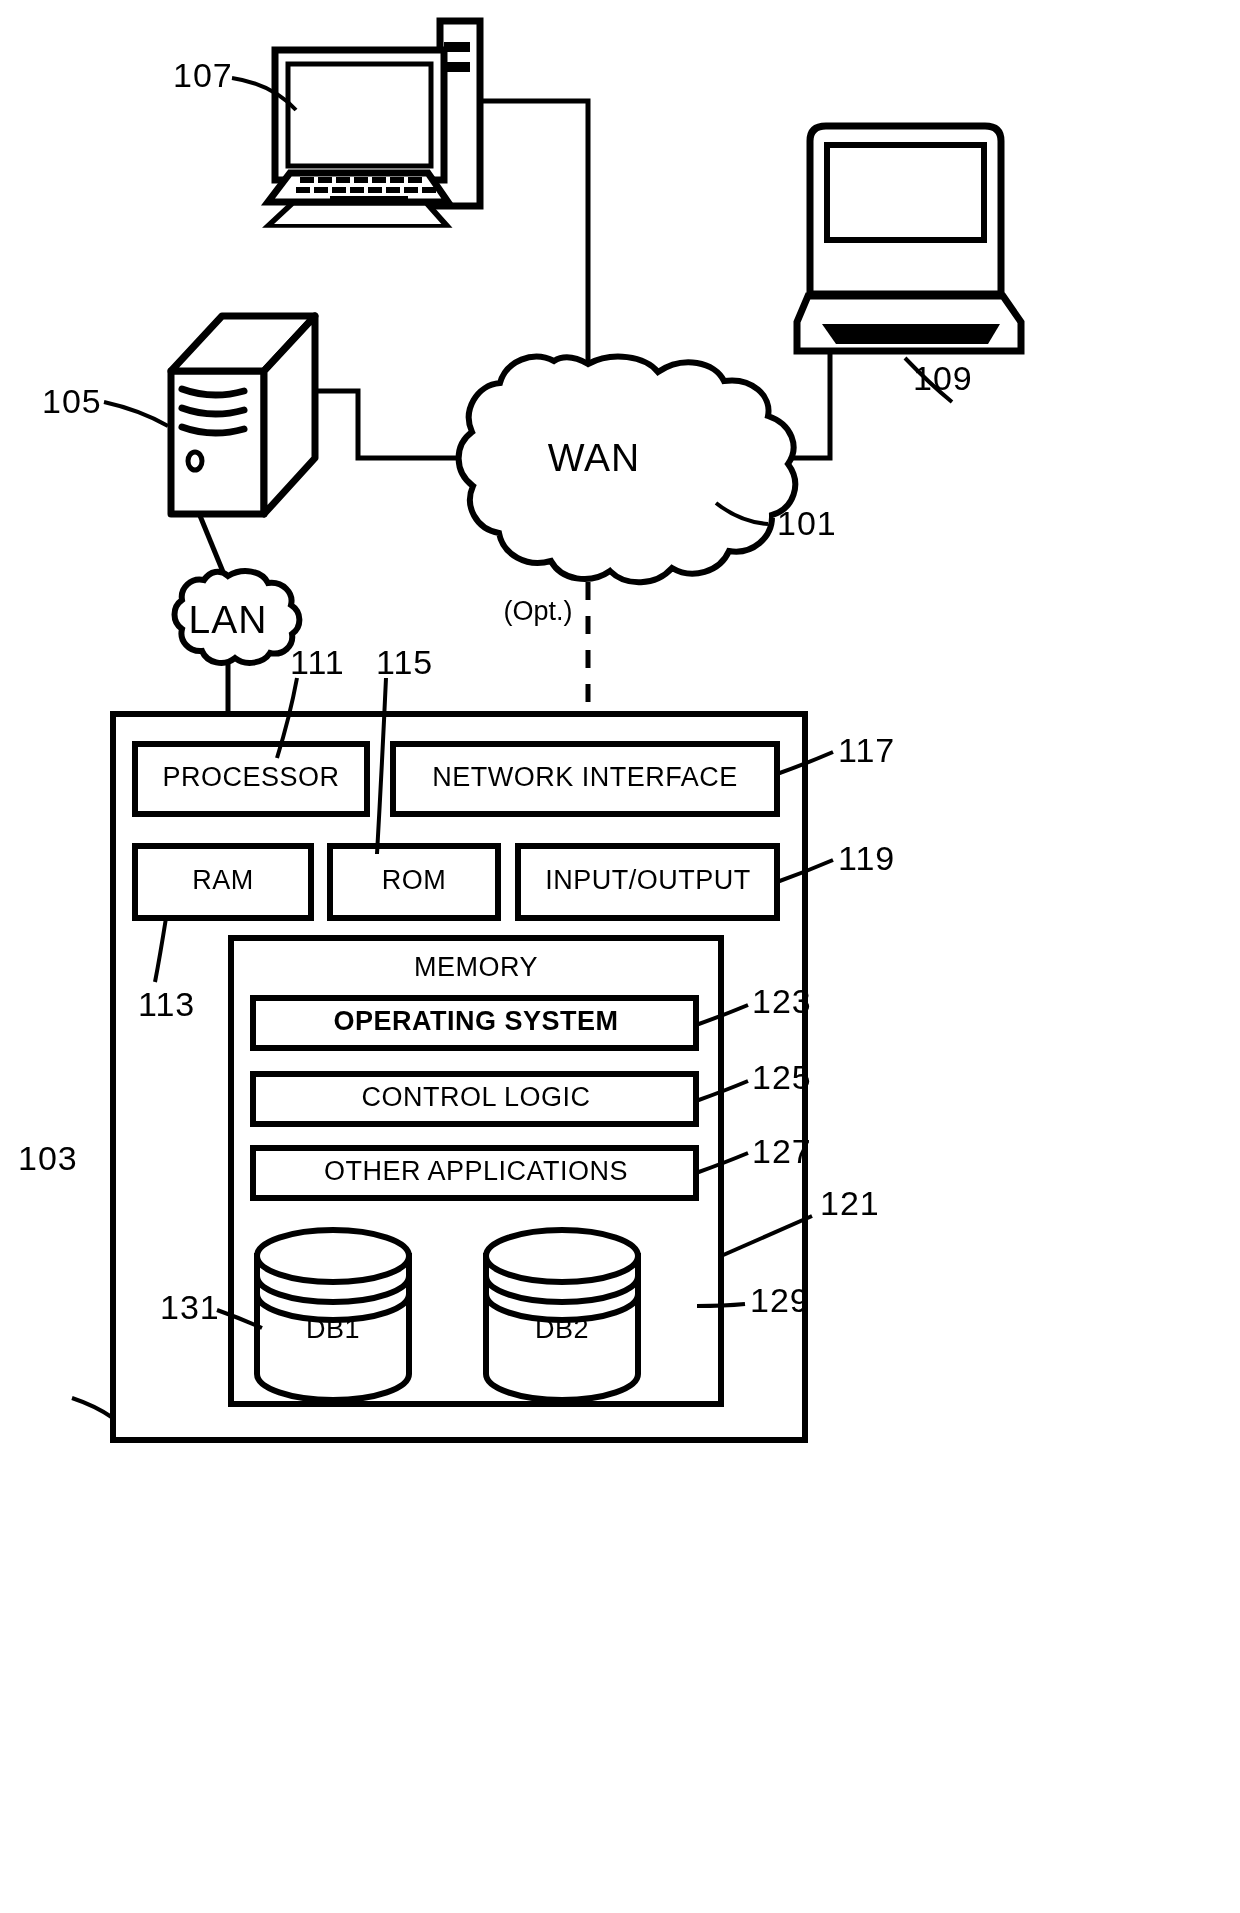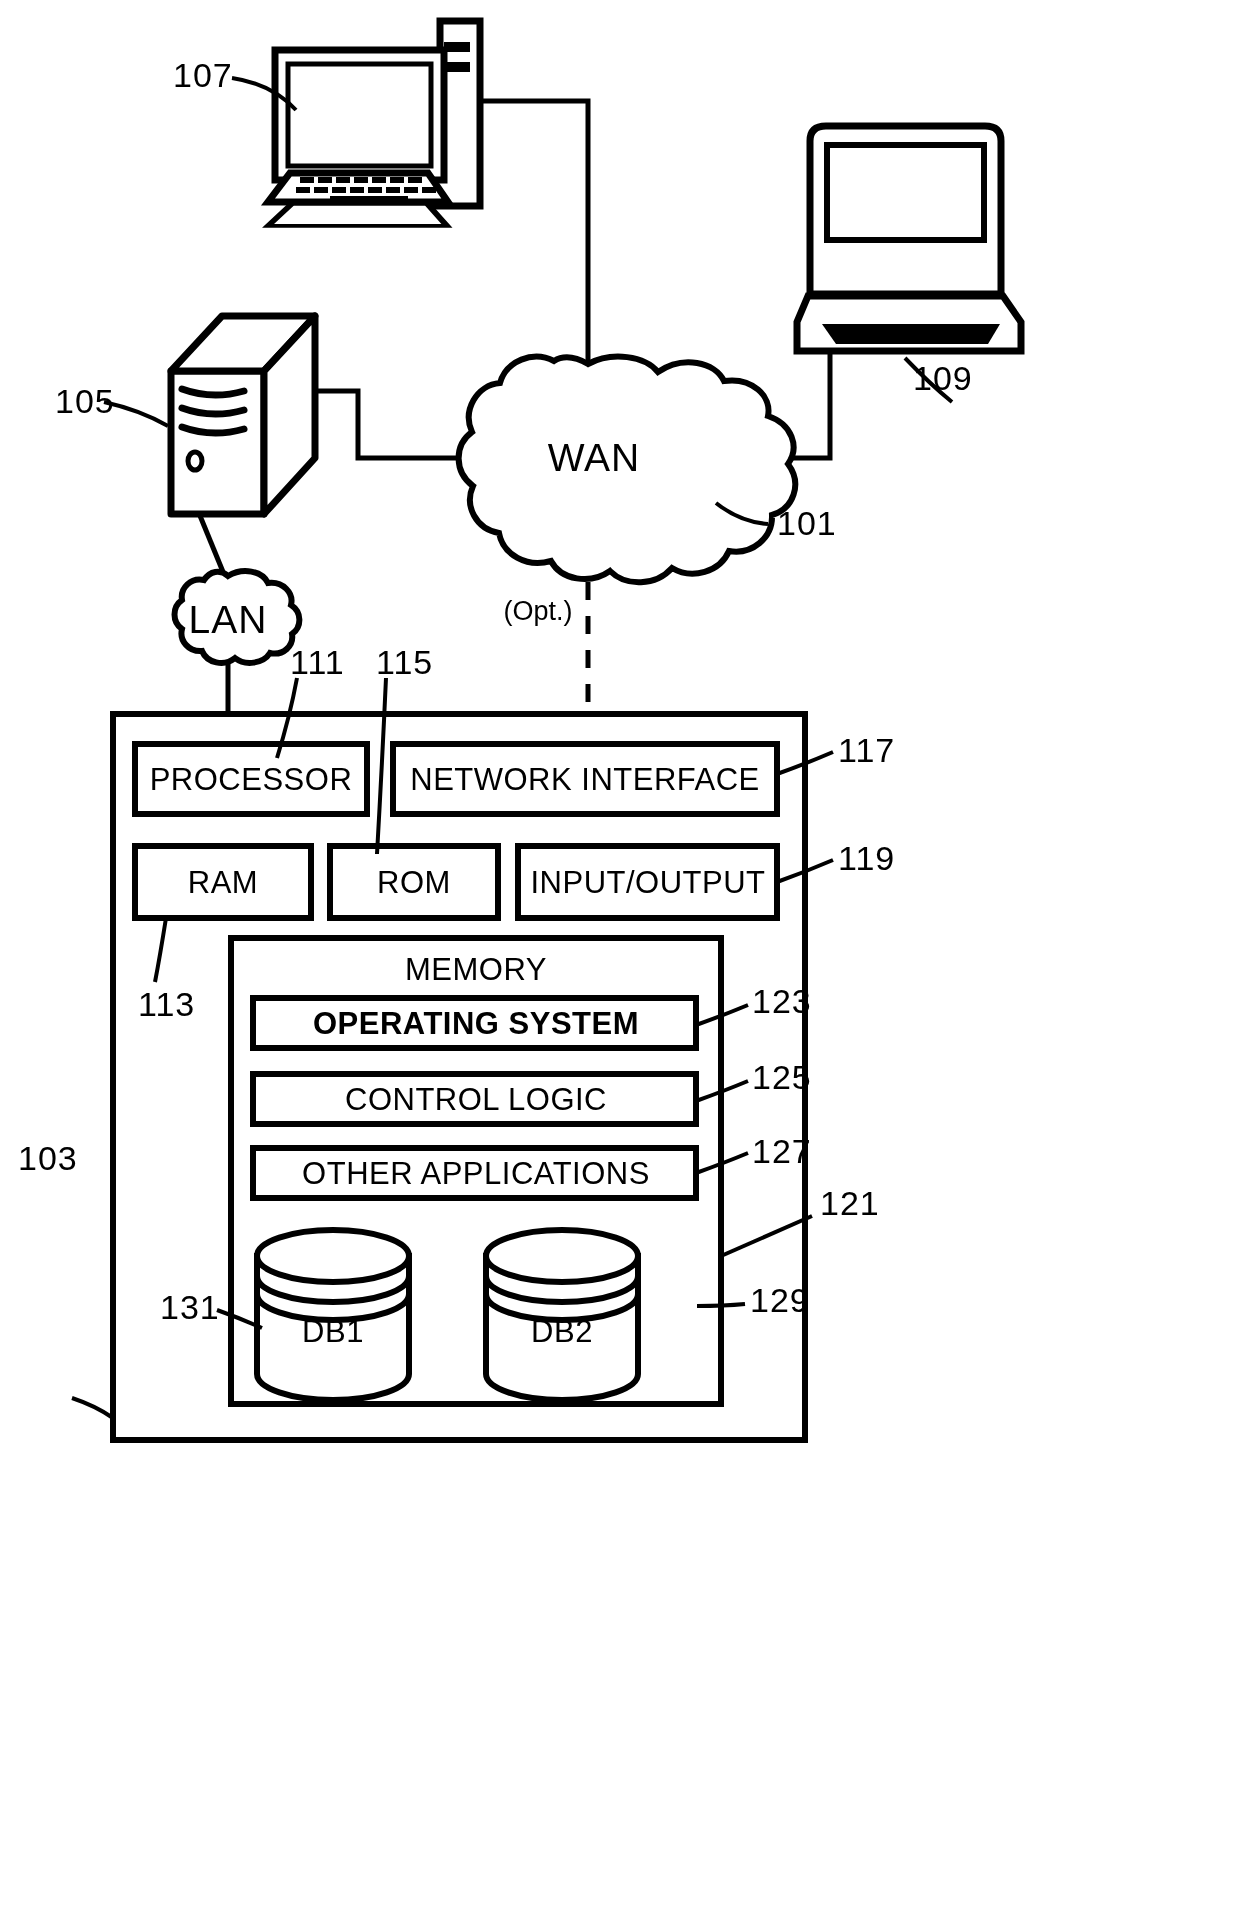--- a/index.html
+++ b/index.html
@@ -31,21 +31,21 @@
     font-family: "Liberation Sans", sans-serif;
     white-space: pre;
     line-height: 1;
     color: #000;
   }
   .ref-num {
     font-size: 34px;
     letter-spacing: 1px;
   }
   .box-label {
-    font-size: 31px;
+    font-size: 27px;
     letter-spacing: 0.5px;
     text-align: center;
   }
   .cloud-label {
     font-size: 39px;
     letter-spacing: 1px;
     text-align: center;
   }
   .opt-label {
     font-size: 27px;
@@ -213,21 +213,21 @@
       <path d="M 696 1095 Q 724 1085 748 1075"></path>
       <path d="M 696 1167 Q 724 1157 748 1147"></path>
       <path d="M 721 1250 Q 766 1230 812 1210"></path>
       <path d="M 697 1300 Q 724 1300 745 1298"></path>
       <path d="M 217 1304 Q 242 1313 262 1322"></path>
     </g>
   </svg>
 
   <div class="lbl ref-num" style="left:173px; top:52px;">107</div>
   <div class="lbl ref-num" style="left:913px; top:355px;">109</div>
-  <div class="lbl ref-num" style="left:42px; top:378px;margin-left:13px;">105</div>
+  <div class="lbl ref-num" style="left:42px; top:378px;">105</div>
 
   <div class="lbl cloud-label" style="left: 594px; top: 432px; width: max-content; transform: translateX(-50%);">WAN</div>
   <div class="lbl ref-num" style="left:777px; top:500px;">101</div>
   <div class="lbl cloud-label" style="left: 228px; top: 594px; width: max-content; transform: translateX(-50%);">LAN</div>
   <div class="lbl opt-label" style="left: 538px; top: 592px; width: max-content; transform: translateX(-50%);">(Opt.)</div>
 
   <div class="lbl ref-num" style="left:18px; top:1135px;">103</div>
 
   <div class="lbl box-label" style="left: 251px; top: 758px; width: max-content; transform: translateX(-50%);">PROCESSOR</div>
   <div class="lbl ref-num" style="left:290px; top:639px;">111</div>

